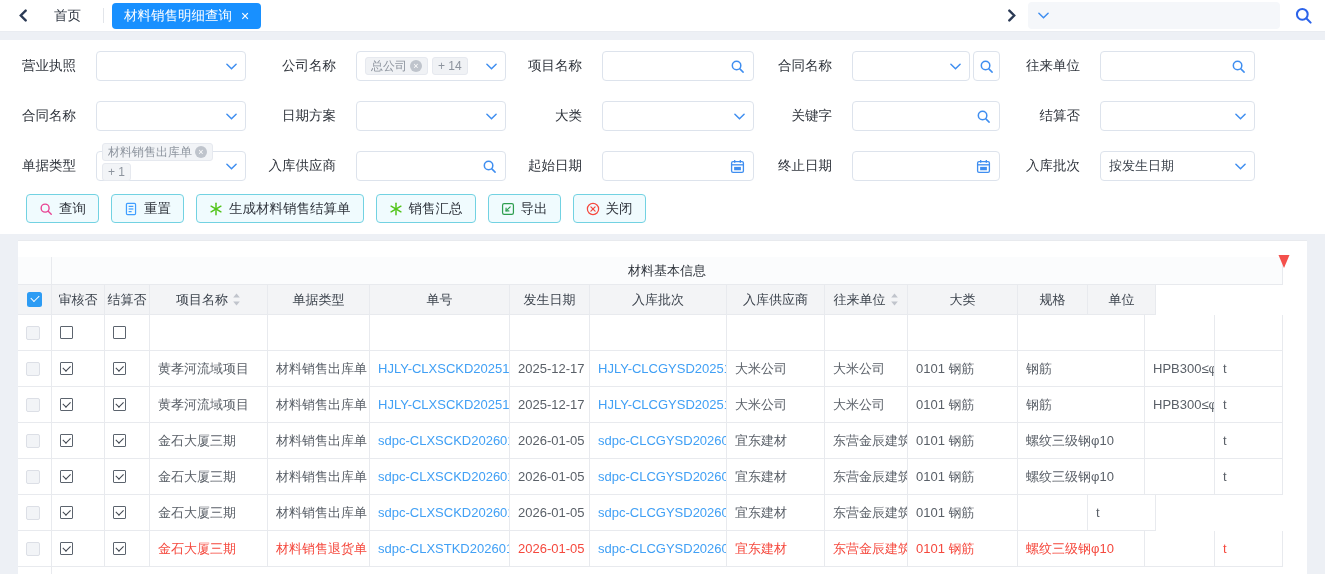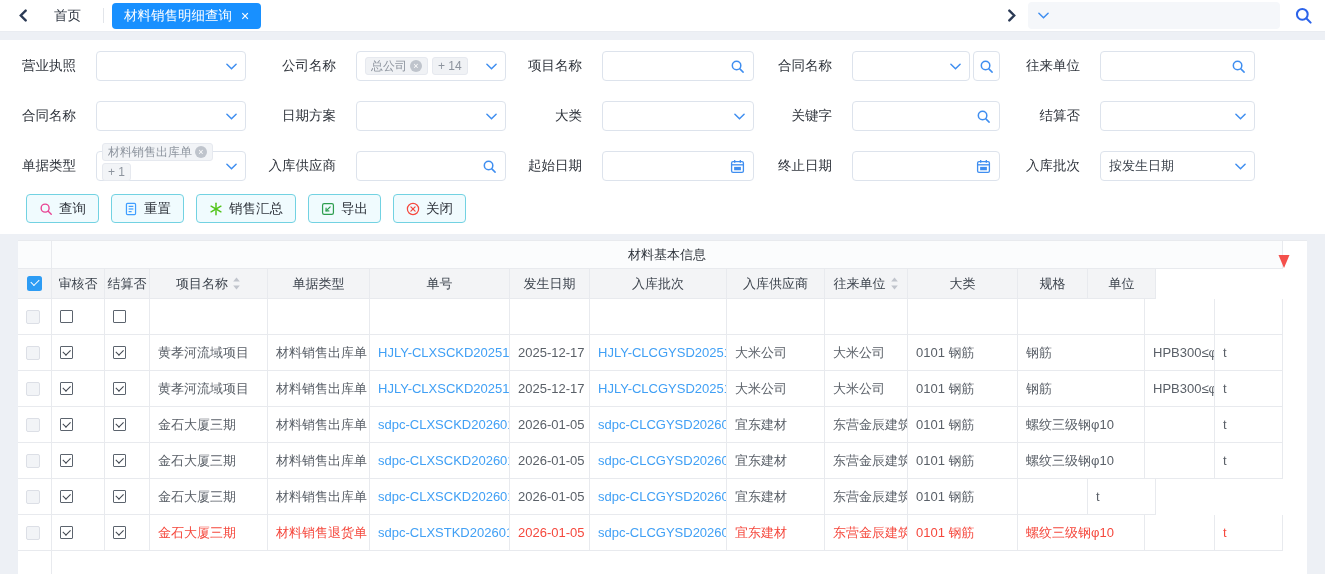--- a/index.html
+++ b/index.html
@@ -48,21 +48,21 @@
   .tb-btn { display:flex; align-items:center; gap:6px; height:29px; padding:0 12px; background:#f0fbfe; border:1px solid #72d2e2; border-radius:4px; font-size:13.5px; color:#2f343c; cursor:pointer; font-family:inherit; }
   .tb-ic { display:flex; align-items:center; }
   .tb-ic svg { width:14px; height:14px; }
   .ic-search { color:#e84393; } .ic-document { color:#409eff; } .ic-asterisk { color:#52c41a; }
   .ic-export { color:#2e9e4f; } .ic-close-circle { color:#f5483d; }
 
   
   .table-panel { position:relative; margin:6px 18px 0 18px; width:1289px; background:#fff; border-top:1px solid #e8eaee; }
   .trow { display:flex; }
   .tcell { border-right:1px solid #e8eaee; border-bottom:1px solid #e8eaee; display:flex; align-items:center; padding:0 8px; white-space:nowrap; overflow:hidden; font-size:13px; }
-  .group-row .tcell { height:28px; background:#fbfcfd; color:#2f343c; }
+  .group-row .tcell { height:28px; background:#fbfcfd; color:#2f343c;margin-top:16px; }
   .group-row .span-cell { justify-content:center; }
   .head-row .tcell { height:30px; background:#f3f4f6; color:#3c434d; justify-content:center; gap:4px; }
   .body-row .tcell { height:36px; background:#fff; color:#5a6068; }
   .c-center { justify-content:flex-start; }
   .c-left { justify-content:flex-start; }
   .link { color:#41a0f5; cursor:pointer; }
   .red { color:#f5483d; }
   .sort-ic { display:flex; flex-direction:column; line-height:0; }
   .sort-ic svg { width:9px; height:13px; }
   
@@ -303,20 +303,30 @@
           <span>重置</span>
         </button>
         <button class="tb-btn">
           <span class="tb-ic ic-asterisk">
             <svg viewBox="0 0 16 16" fill="none" stroke="currentColor" stroke-width="1.7" stroke-linecap="round">
               <line x1="8" y1="1.5" x2="8" y2="14.5"></line>
               <line x1="2.4" y1="4.8" x2="13.6" y2="11.2"></line>
               <line x1="13.6" y1="4.8" x2="2.4" y2="11.2"></line>
             </svg>
           </span>
+          <span>生成材料销售结算单</span>
+        </button>
+        <button class="tb-btn">
+          <span class="tb-ic ic-asterisk">
+            <svg viewBox="0 0 16 16" fill="none" stroke="currentColor" stroke-width="1.7" stroke-linecap="round">
+              <line x1="8" y1="1.5" x2="8" y2="14.5"></line>
+              <line x1="2.4" y1="4.8" x2="13.6" y2="11.2"></line>
+              <line x1="13.6" y1="4.8" x2="2.4" y2="11.2"></line>
+            </svg>
+          </span>
           <span>销售汇总</span>
         </button>
         <button class="tb-btn">
           <span class="tb-ic ic-export">
             <svg viewBox="0 0 16 16" fill="none" stroke="currentColor" stroke-width="1.4" stroke-linecap="round">
               <rect x="1.8" y="1.8" width="12.4" height="12.4" rx="1.8"></rect>
               <line x1="10.5" y1="5.5" x2="5.8" y2="10.2"></line>
               <polyline points="5.8,7 5.8,10.2 9,10.2"></polyline>
             </svg>
           </span>

